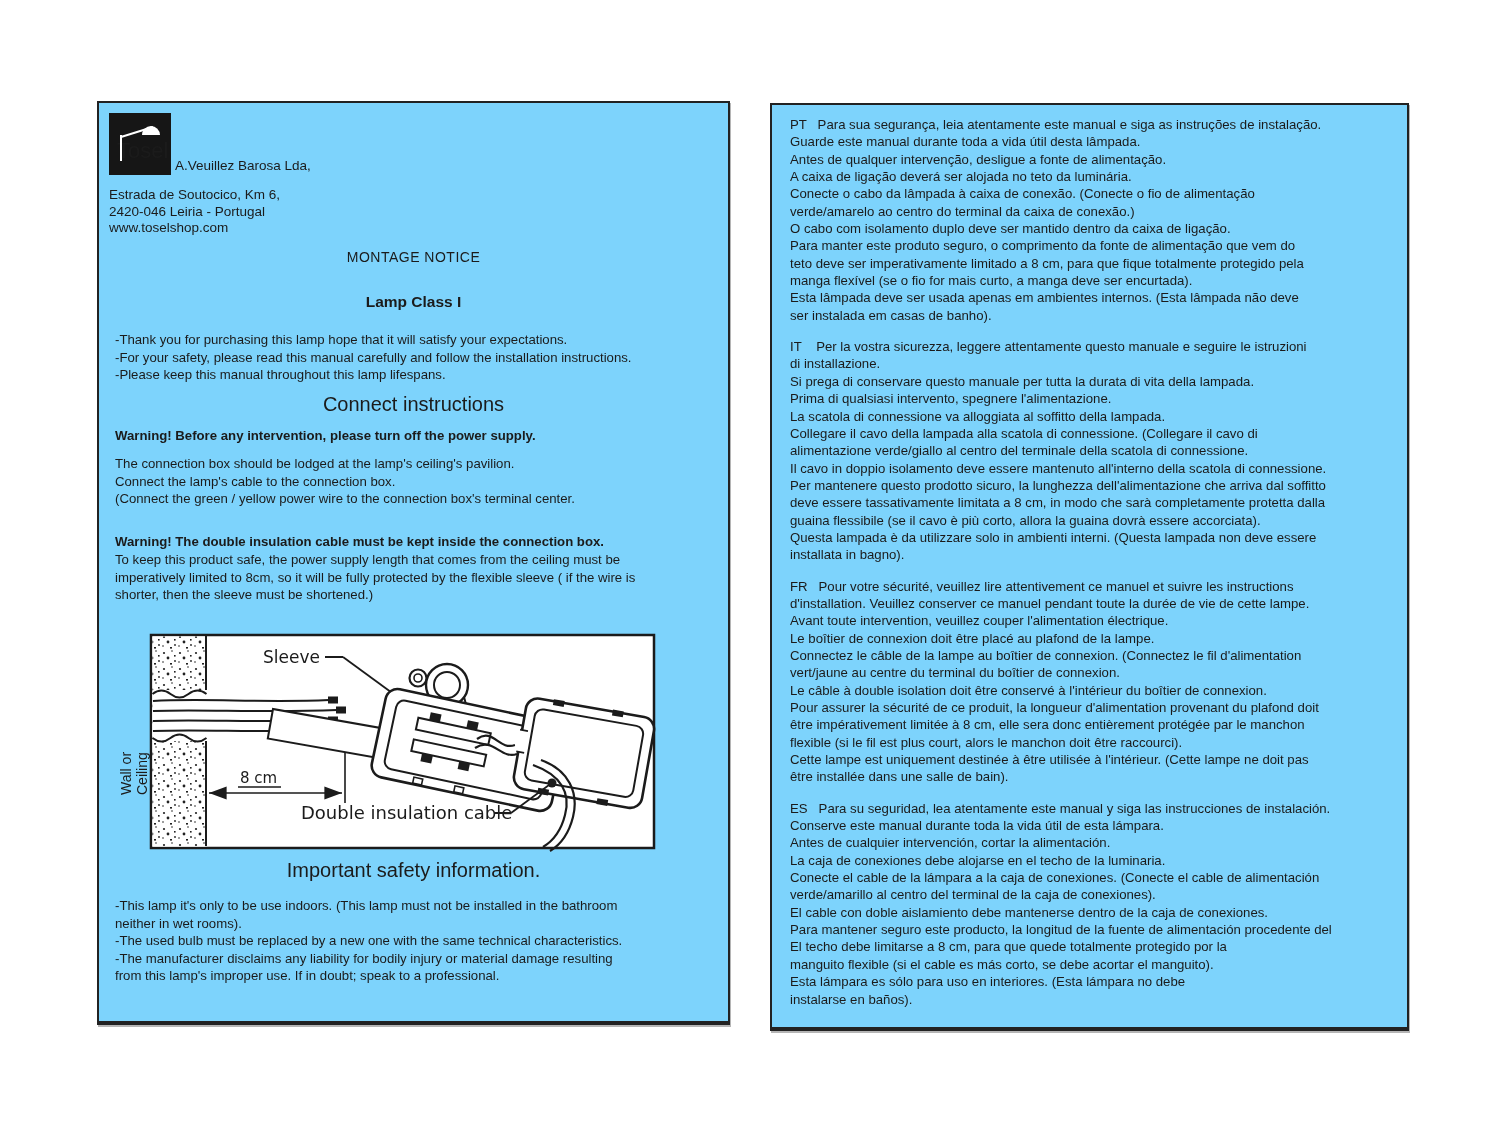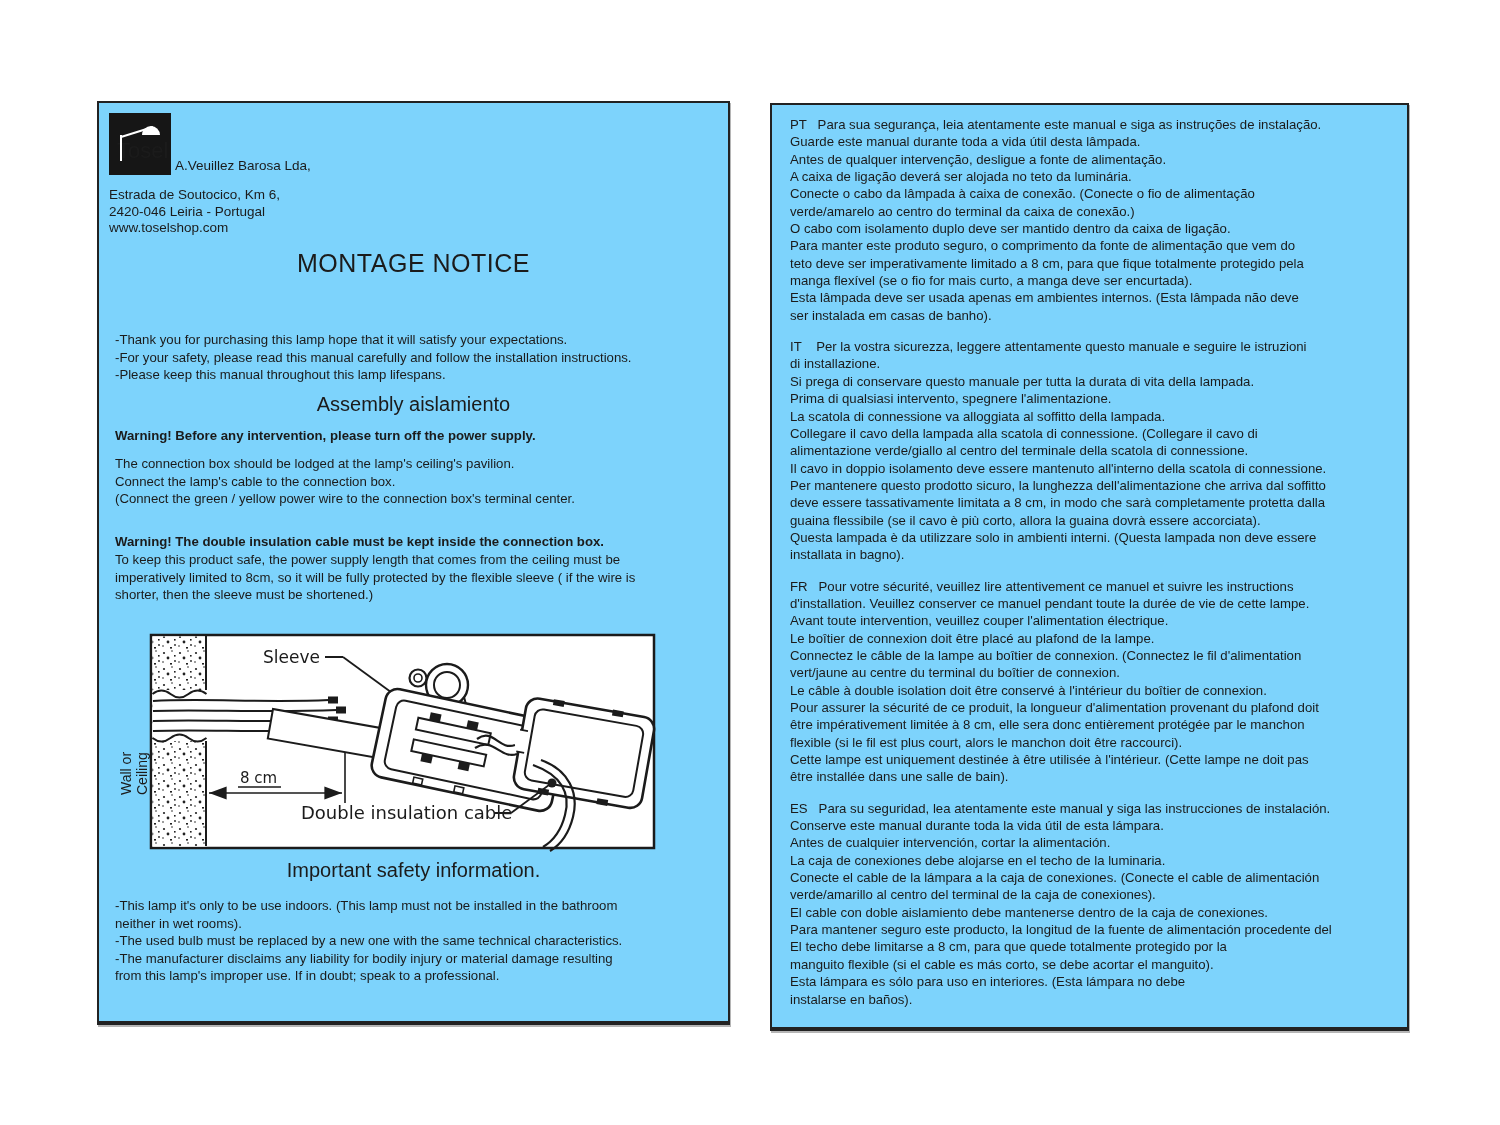--- a/index.html
+++ b/index.html
@@ -22,21 +22,21 @@
   .body-text{font-size:13.2px;line-height:17.5px;}
   .bold{font-weight:bold;}
   .centered{left:0;right:0;text-align:center;}
 
   
   .brand{left:10px;top:10px;width:320px;height:130px;}
   .logo-box{position:absolute;left:0;top:0;width:62px;height:62px;}
   .addr1{position:absolute;left:66px;top:45px;font-size:13.5px;}
   .addr-rest{position:absolute;left:0px;top:74px;font-size:13.5px;line-height:16.5px;}
 
-  .title{top:146px;font-size:25px;letter-spacing:0.5px;}
+  .title{top:146px;font-size:14px;letter-spacing:0.5px;}
   .subtitle{top:190px;font-size:15.5px;font-weight:bold;}
   .intro{left:16px;top:228px;}
   .assembly-head{top:290px;font-size:20px;}
   .warning1{left:16px;top:324px;}
   .para1{left:16px;top:352px;}
   .warning2{left:16px;top:418px;margin-top:12px;}
   .para2{left:16px;top:448px;}
   .diagram{left:14px;top:530px;}
   .safety-head{top:756px;font-size:20px;}
   .safety{left:16px;top:794px;}
@@ -64,26 +64,27 @@
         <path d="M12 22 L12 48" stroke="#fff" stroke-width="2"></path>
       </svg>
     </div>
     <div class="addr1">A.Veuillez Barosa Lda,</div>
     <div class="addr-rest pre">Estrada de Soutocico, Km 6,
 2420-046 Leiria - Portugal
 www.toselshop.com</div>
   </div>
 
   <div class="abs centered title">MONTAGE NOTICE</div>
+  <div class="abs centered subtitle">Lamp Class I</div>
 
   <div class="abs pre body-text intro">-Thank you for purchasing this lamp hope that it will satisfy your expectations.
 -For your safety, please read this manual carefully and follow the installation instructions.
 -Please keep this manual throughout this lamp lifespans.</div>
 
-  <div class="abs centered assembly-head">Assembly aislamiento</div>
+  <div class="abs centered assembly-head">Connect instructions</div>
 
   <div class="abs pre body-text bold warning1">Warning! Before any intervention, please turn off the power supply.</div>
 
   <div class="abs pre body-text para1">The connection box should be lodged at the lamp's ceiling's pavilion.
 Connect the lamp's cable to the connection box.
 (Connect the green / yellow power wire to the connection box's terminal center.</div>
 
   <div class="abs pre body-text bold warning2">Warning! The double insulation cable must be kept inside the connection box.</div>
 
   <div class="abs pre body-text para2">To keep this product safe, the power supply length that comes from the ceiling must be

